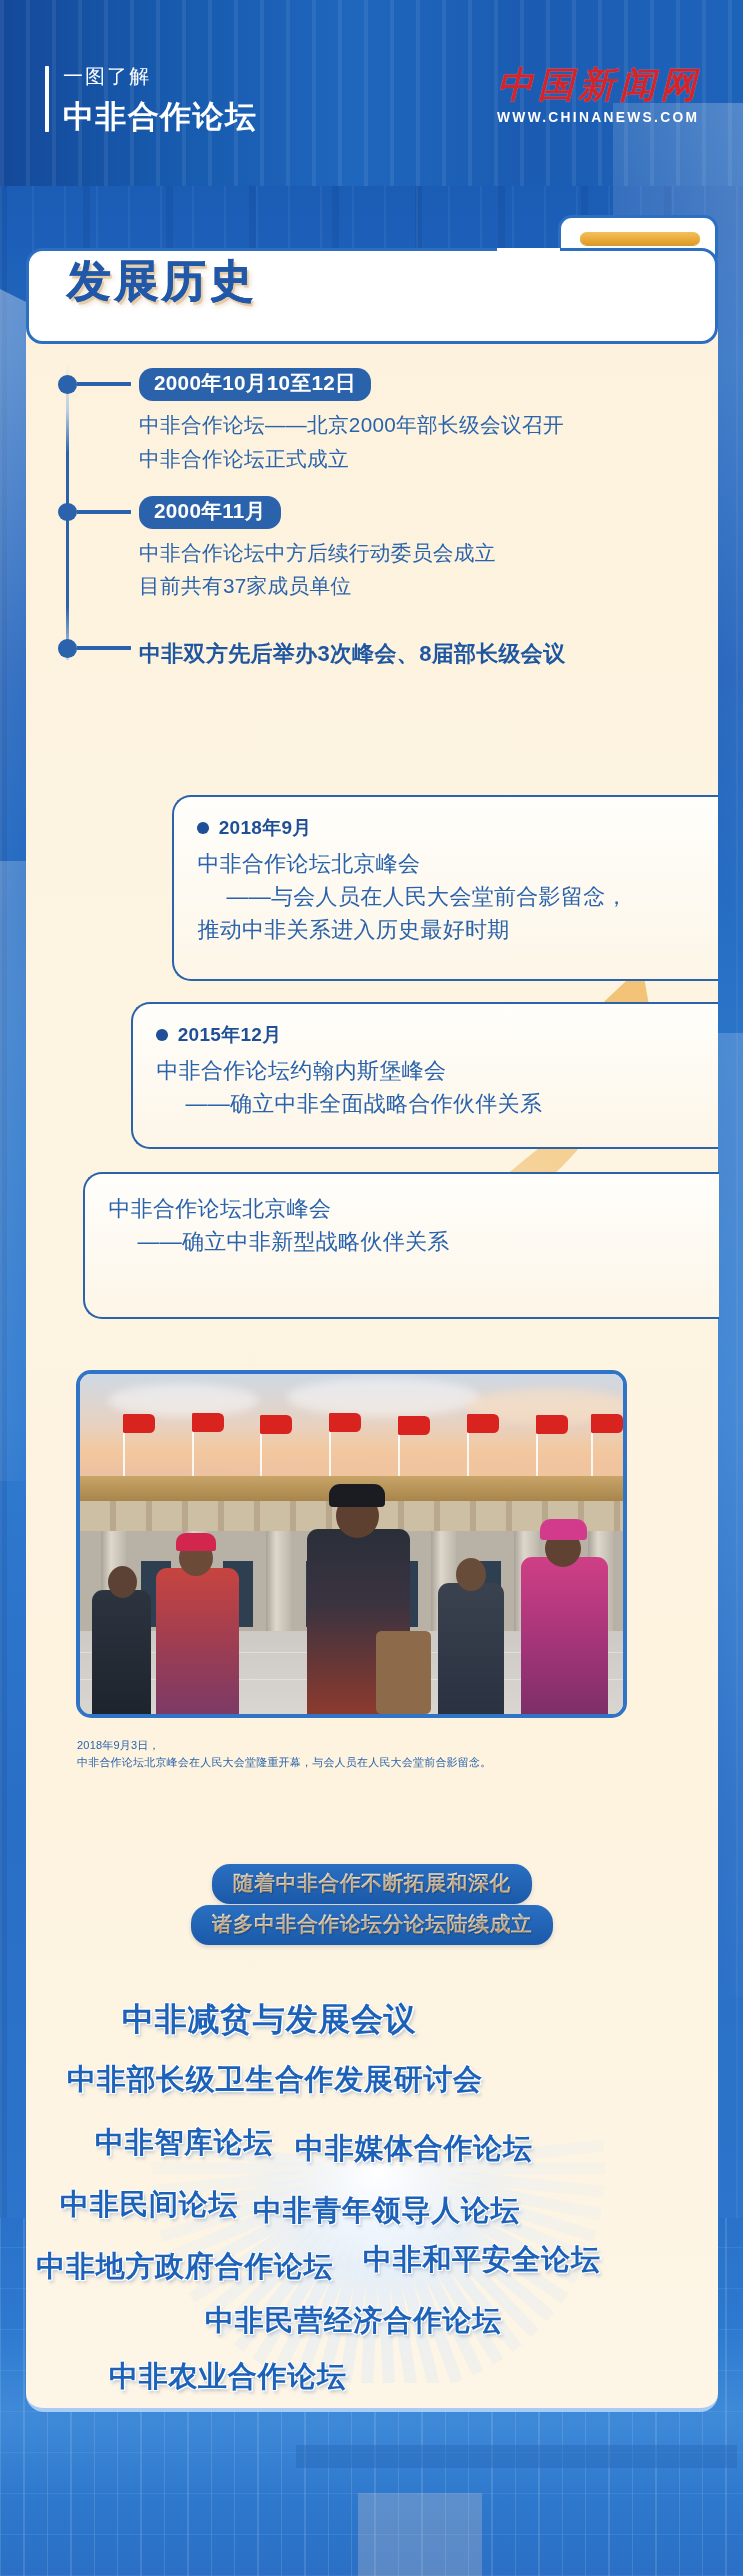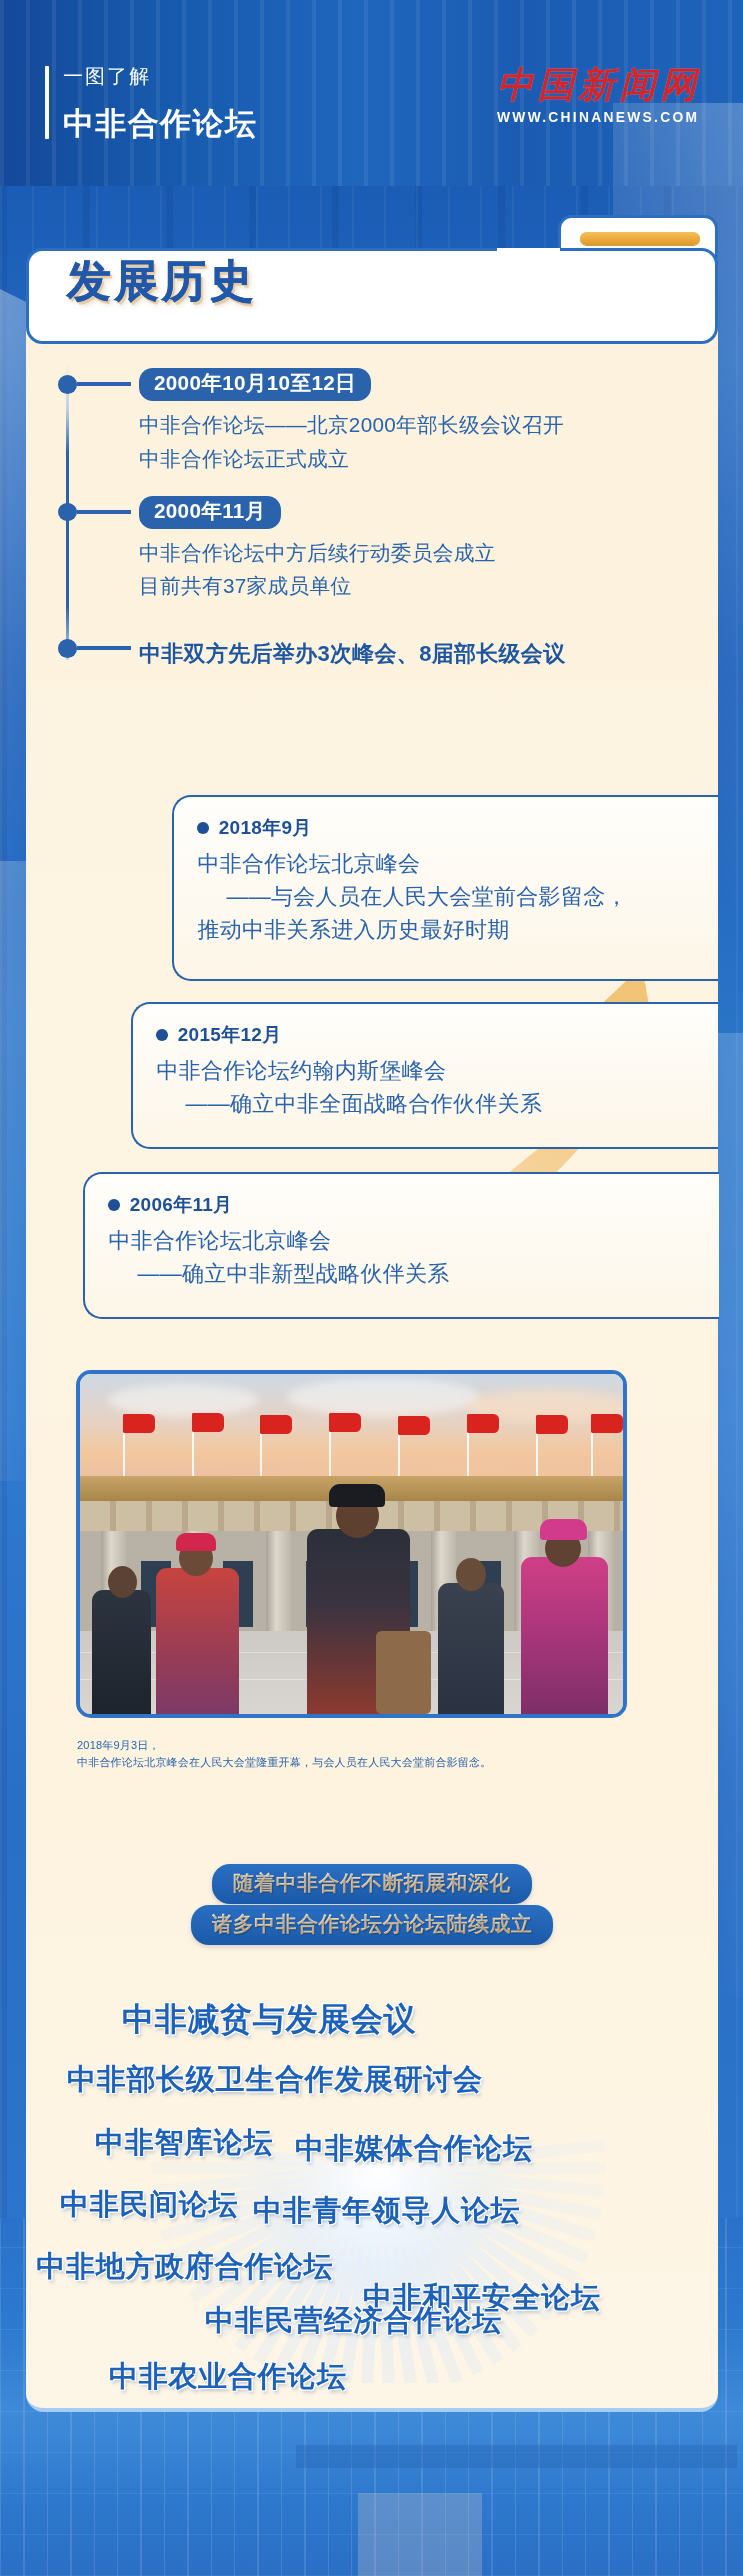--- a/index.html
+++ b/index.html
@@ -45,21 +45,21 @@
   .bg-foot i{position:absolute;background:rgba(255,255,255,.16);}
   .bg-foot i.h1{left:151px;top:127px;width:441px;height:30px;background:rgba(205,225,250,.35);}
   .bg-foot i.h2{left:207px;top:172px;width:331px;height:12.4px;background:rgba(190,215,248,.30);}
   .bg-foot i.h3{left:296px;top:227px;width:441px;height:23.4px;background:rgba(40,105,185,.45);}
   .bg-foot i.h4{left:358px;top:275px;width:124px;height:83px;background:rgba(230,210,200,.25);}
 
   
   .header{position:absolute;left:0;top:0;width:744px;height:186px;}
   .hdr-left{position:absolute;left:45px;top:66px;display:flex;align-items:stretch;gap:13.8px;}
   .hdr-bar{width:4.1px;background:#fff;border-radius:0.7px;}
-  .hdr-txt{display:flex;flex-direction:column;justify-content:center;gap:22px;}
+  .hdr-txt{display:flex;flex-direction:column;justify-content:center;gap:15px;}
   .hdr-l1{color:#fff;font-size:20px;letter-spacing:2.1px;line-height:1;}
   .hdr-l2{color:#fff;font-size:31px;font-weight:bold;letter-spacing:1.4px;line-height:1;}
   .hdr-logo{position:absolute;right:43px;top:66px;text-align:left;}
   .logo-cn{font-family:"DejaVu Serif","Liberation Serif",serif;
     font-size:36px;font-weight:bold;color:#d4242a;letter-spacing:4.8px;
     line-height:1;font-style:italic;
     text-shadow:0 0 0.7px rgba(255,255,255,.5);}
   .logo-url{margin-top:8.3px;color:#fff;font-size:13.8px;letter-spacing:2.3px;font-weight:bold;}
 
   
@@ -270,24 +270,20 @@
       <span class="card-bullet"></span>
       <span class="card-date-txt">2015年12月</span>
     </div>
     <div class="card-line">中非合作论坛约翰内斯堡峰会</div>
     <div class="card-line ind">——确立中非全面战略合作伙伴关系</div>
   </div>
 </div>
 
 <div class="card" style="left:83px;top:1172px;width:636px;height:147px;">
   <div class="card-inner">
-    <div class="card-date">
-      <span class="card-bullet"></span>
-      <span class="card-date-txt">2006年11月</span>
-    </div>
     <div class="card-line">中非合作论坛北京峰会</div>
     <div class="card-line ind">——确立中非新型战略伙伴关系</div>
   </div>
 </div>
 
 <div class="photo-wrap">
   <div class="photo">
     <div class="ph-sky"></div>
     <div class="ph-cloud" style="left:27.5px;top:9.6px;width:151px;height:33px;"></div>
     <div class="ph-cloud" style="left:207px;top:4.1px;width:193px;height:39px;"></div>
@@ -398,17 +394,17 @@
     <div class="ray" style="transform: rotate(96deg); opacity: 0.5;"></div>
   </div>
 <div class="forums" id="forums">
     <div class="fname" style="position: absolute; left: 96px; top: 47px; font-size: 32px;">中非减贫与发展会议</div>
     <div class="fname" style="position: absolute; left: 41px; top: 109px; font-size: 29px;">中非部长级卫生合作发展研讨会</div>
     <div class="fname" style="position: absolute; left: 69px; top: 172px; font-size: 29px;">中非智库论坛</div>
     <div class="fname" style="position: absolute; left: 269px; top: 178px; font-size: 29px;">中非媒体合作论坛</div>
     <div class="fname" style="position: absolute; left: 34px; top: 234px; font-size: 29px;">中非民间论坛</div>
     <div class="fname" style="position: absolute; left: 227px; top: 240px; font-size: 29px;">中非青年领导人论坛</div>
     <div class="fname" style="position: absolute; left: 10.3px; top: 296px; font-size: 29px;">中非地方政府合作论坛</div>
-    <div class="fname" style="position: absolute; left: 337px; top: 289px; font-size: 29px; margin-top: 38px;">中非和平安全论坛</div>
+    <div class="fname" style="position: absolute; left: 337px; top: 289px; font-size: 29px;">中非和平安全论坛</div>
     <div class="fname" style="position: absolute; left: 179px; top: 350px; font-size: 29px;">中非民营经济合作论坛</div>
     <div class="fname" style="position: absolute; left: 83px; top: 406px; font-size: 29px;">中非农业合作论坛</div>
   </div>
 
 
 </body></html>

